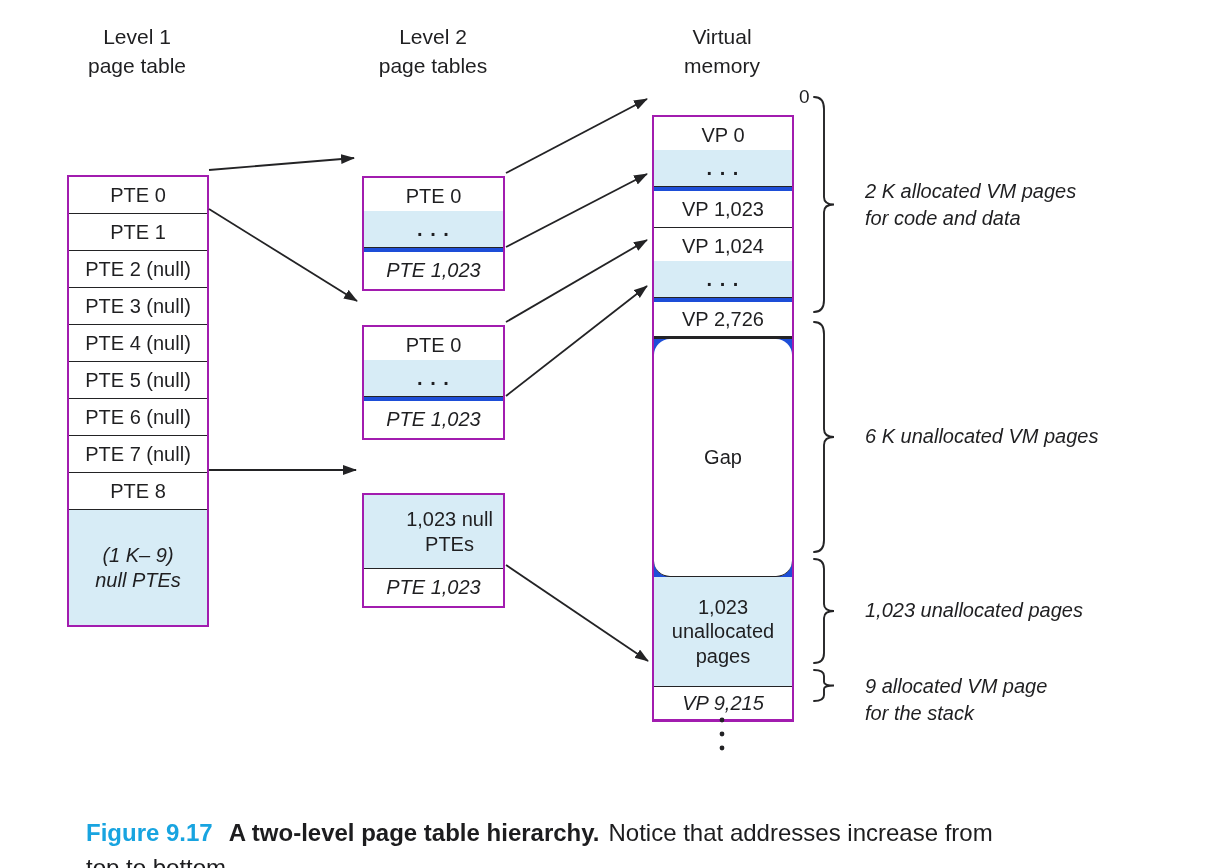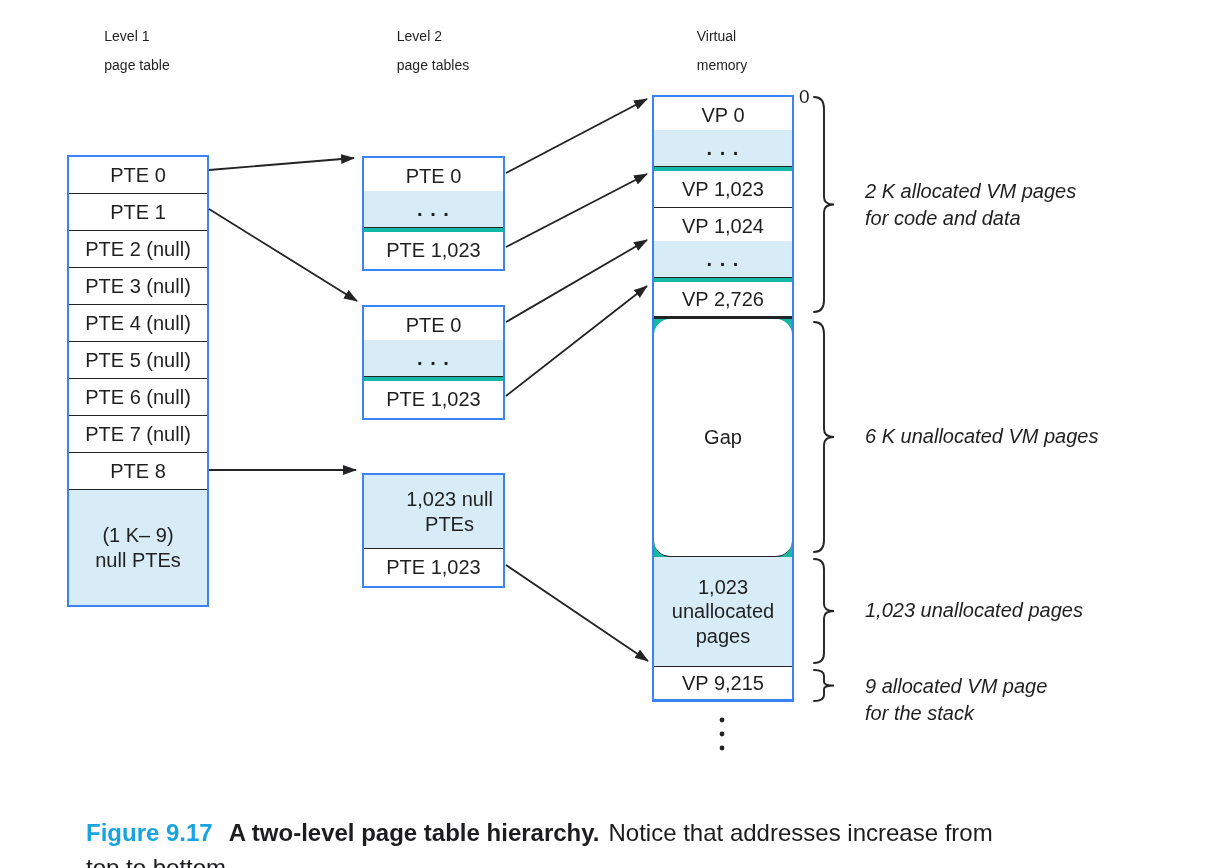--- a/index.html
+++ b/index.html
@@ -1,24 +1,24 @@
 <!DOCTYPE html>
 <html><head>
 <meta charset="utf-8">
 <style>
   html,body{margin:0;padding:0;background:#fff;}
   .stage{position:relative;width:1210px;height:868px;background:#fff;
          font-family:"Liberation Sans",sans-serif;color:#1f1f21;overflow:hidden;}
-  .hdr{position:absolute;top:22px;transform:translateX(-50%);
-       font-size:14px;line-height:29px;white-space:pre;}
-  .tbl{position:absolute;background:#14b8a6;border:2px solid #3b82f6;box-sizing:border-box;}
+  .hdr{position:absolute;top:22px;transform:translateX(-50%);text-align:center;
+       font-size:21px;line-height:29px;white-space:pre;}
+  .tbl{position:absolute;background:#1d4ed8;border:2px solid #a21caf;box-sizing:border-box;margin-top:20px;}
   .cell{box-sizing:border-box;height:37px;border-bottom:1.5px solid #232325;
         display:flex;align-items:center;justify-content:center;text-align:center;
         font-size:20px;line-height:1.22;white-space:pre-line;background:#fff;}
-  .cell:last-child{border-bottom:none;}
+  .cell:last-child{border-bottom:none;font-style:italic;}
   .shaded{background:#d7ecf6;}
   .thick{border-bottom-width:3px;}
   .h74{height:74px;padding-left:32px;} .h110{height:110px;} .h115{height:115px;} .h238{height:238px;border-radius:16px;} .h40{height:32px;}
   .dotrow{transform:translateY(-4px);letter-spacing:1px;font-weight:bold;}
   .origin{position:absolute;left:799px;top:86px;font-size:19px;}
   .ann{position:absolute;left:853px;font-style:italic;font-size:20px;line-height:27px;white-space:pre;margin-left:12px;}
   .overlay{position:absolute;left:0;top:0;width:1210px;height:868px;}
   .caption{position:absolute;left:86px;top:774px;font-size:24px;line-height:35px;color:#1d1d1f;width:1120px;margin-top:41px;}
   .cap-line{white-space:nowrap;}
   .fig-label{color:#18a4e0;font-weight:bold;margin-right:16px;}

